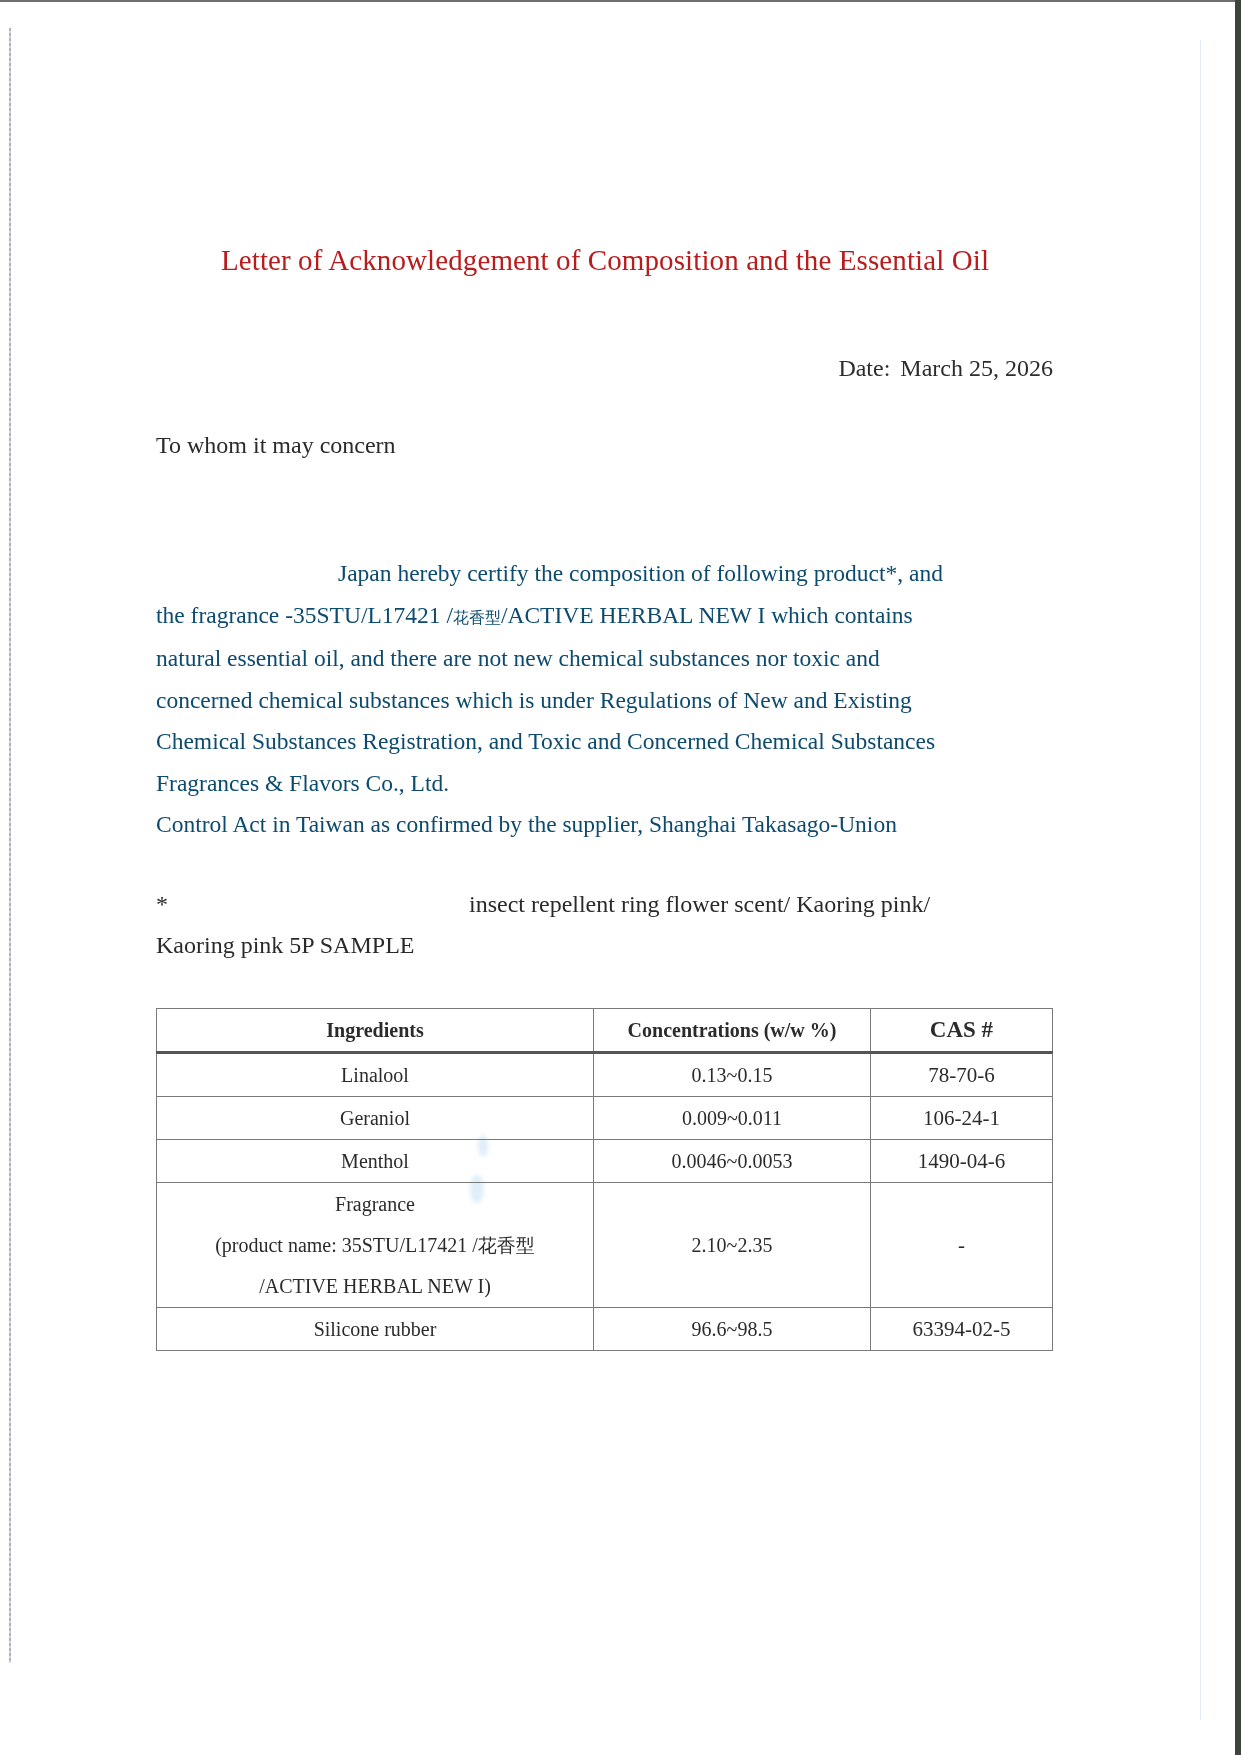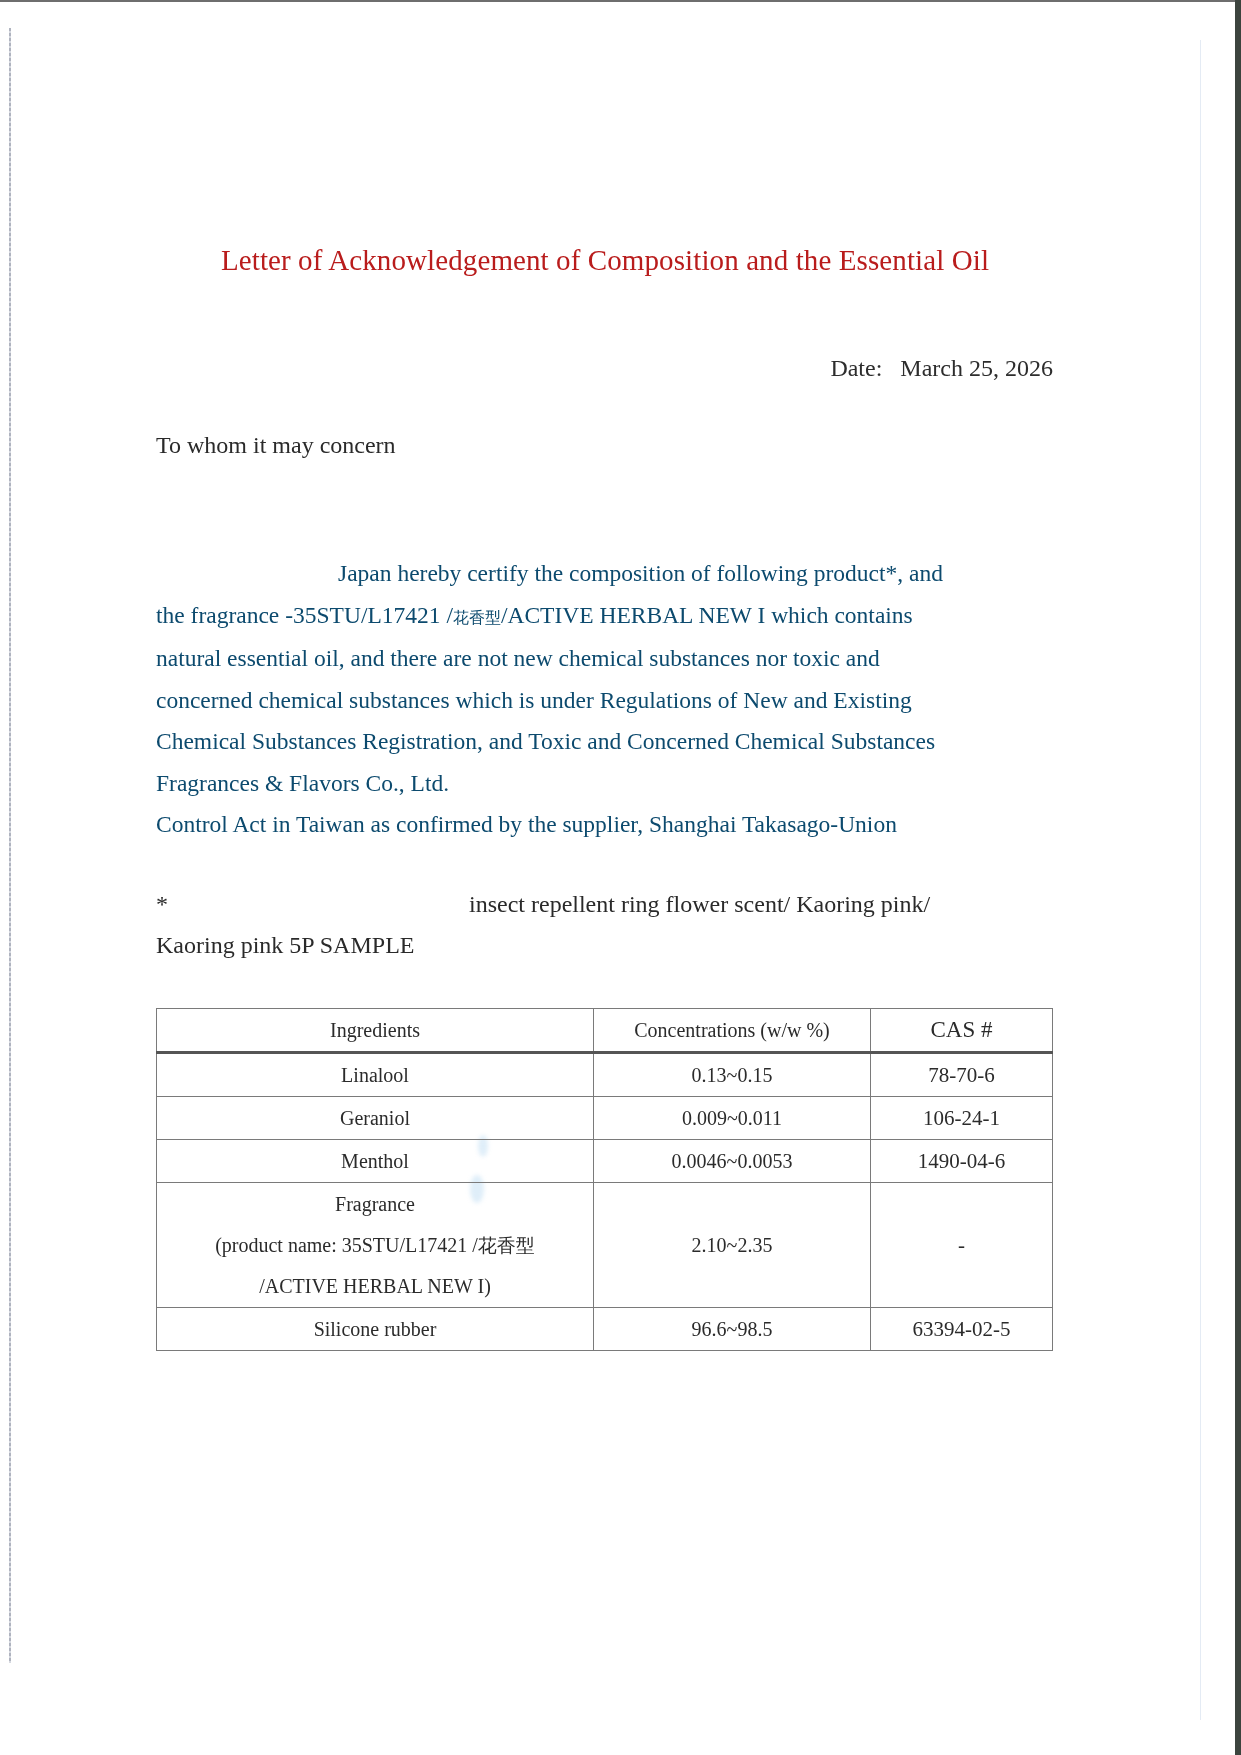--- a/index.html
+++ b/index.html
@@ -5,34 +5,34 @@
   html, body { margin: 0; padding: 0; background: #ffffff; }
   body { width: 1241px; height: 1755px; position: relative; overflow: hidden; font-family: "Liberation Serif", "DejaVu Serif", serif; color: #2a2a2a; }
   .scan-top { position: absolute; left: 0; top: 0; width: 1241px; height: 2px; background: #6e6e6e; }
   .scan-right { position: absolute; left: 1235px; top: 0; width: 6px; height: 1755px; background: #3c443e; }
   .scan-left { position: absolute; left: 9px; top: 28px; width: 2px; height: 1635px; background: repeating-linear-gradient(to bottom, #8d93a4 0 3px, #c4c8d2 3px 5px); opacity: 0.7; }
   .scan-right-faint { position: absolute; left: 1200px; top: 40px; width: 1px; height: 1680px; background: #e4ebf4; }
   .smudge { position: absolute; border-radius: 50%; background: rgba(140, 195, 235, 0.28); filter: blur(2px); }
 
   .title { position: absolute; left: 0; top: 244px; width: 1210px; text-align: center; font-size: 29px; letter-spacing: 0.1px; color: #b91c1c; }
   .date { position: absolute; right: 188px; top: 355px; font-size: 24px; color: #2d2d2d; }
-  .date .sp { margin-right: 18px; }
+  .date .sp { margin-right: 10px; }
   .salutation { position: absolute; left: 156px; top: 432px; font-size: 24px; }
 
   .body-para { position: absolute; left: 156px; top: 553px; width: 900px; font-size: 23.5px; line-height: 41.5px; color: #0c4a6e; }
   .body-para .indent { display: inline-block; width: 182px; }
   .body-para .cjk { font-family: "DejaVu Sans", sans-serif; font-size: 16px; }
 
   .footnote { position: absolute; left: 156px; top: 884px; width: 900px; font-size: 24px; line-height: 41px; }
   .footnote .star { display: inline-block; width: 313px; }
 
   .table-wrap { position: absolute; left: 156px; top: 1008px; }
   table { border-collapse: collapse; table-layout: fixed; font-size: 20px; color: #2b2b2b; }
   th, td { border: 1px solid #7a7a7a; text-align: center; vertical-align: middle; padding: 0; }
-  th { font-weight: normal; height: 42px; font-size: 20px; border-bottom: 3px solid #555; }
+  th { font-weight: bold; height: 42px; font-size: 20px; border-bottom: 3px solid #555; }
   th.cas { font-size: 23px; }
   td { height: 42px; }
   td.cas { font-size: 21px; }
   td.fragrance { height: 124px; line-height: 41px; }
   .cjk-cell { font-family: "DejaVu Sans", sans-serif; font-size: 19px; }
 </style>
 </head>
 <body>
 
 <div class="scan-top"></div>

